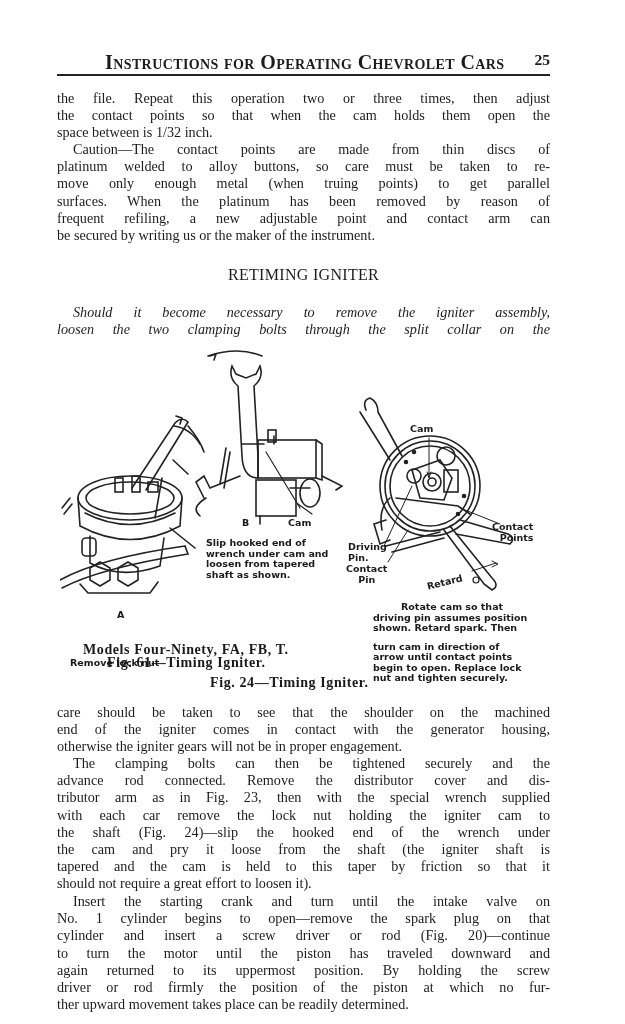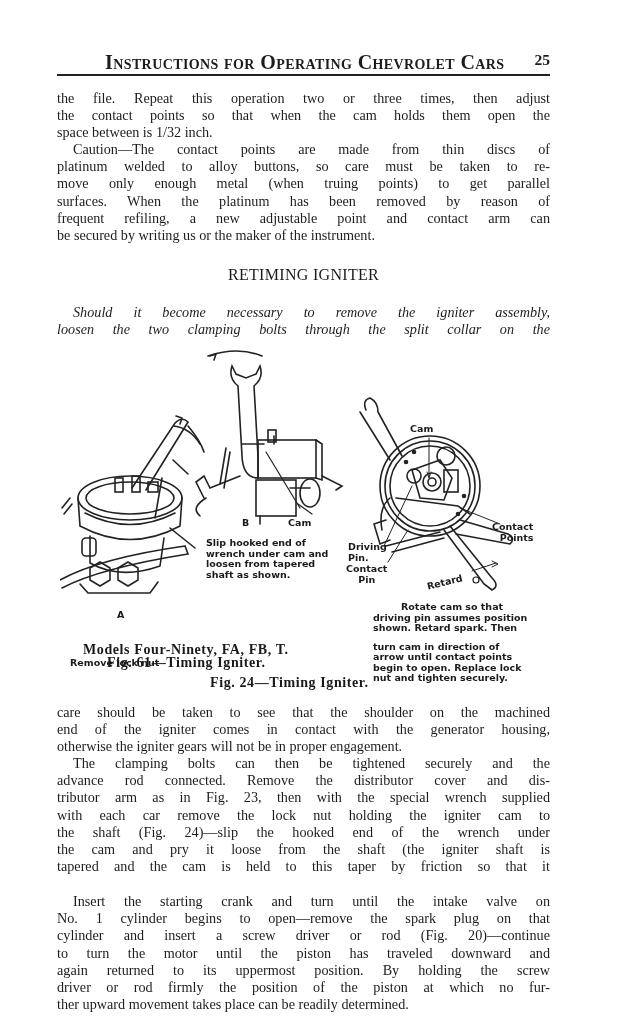--- a/index.html
+++ b/index.html
@@ -177,20 +177,21 @@
 </div>
 
 <div class="para" style="top:755px;">
   <span class="line indent">The clamping bolts can then be tightened securely and the</span>
   <span class="line">advance rod connected. Remove the distributor cover and dis-</span>
   <span class="line">tributor arm as in Fig. 23, then with the special wrench supplied</span>
   <span class="line">with each car remove the lock nut holding the igniter cam to</span>
   <span class="line">the shaft (Fig. 24)—slip the hooked end of the wrench under</span>
   <span class="line">the cam and pry it loose from the shaft (the igniter shaft is</span>
   <span class="line">tapered and the cam is held to this taper by friction so that it</span>
+  <span class="line last">should not require a great effort to loosen it).</span>
 </div>
 
 <div class="para" style="top:893px;">
   <span class="line indent">Insert the starting crank and turn until the intake valve on</span>
   <span class="line">No. 1 cylinder begins to open—remove the spark plug on that</span>
   <span class="line">cylinder and insert a screw driver or rod (Fig. 20)—continue</span>
   <span class="line">to turn the motor until the piston has traveled downward and</span>
   <span class="line">again returned to its uppermost position. By holding the screw</span>
   <span class="line">driver or rod firmly the position of the piston at which no fur-</span>
   <span class="line last">ther upward movement takes place can be readily determined.</span>

